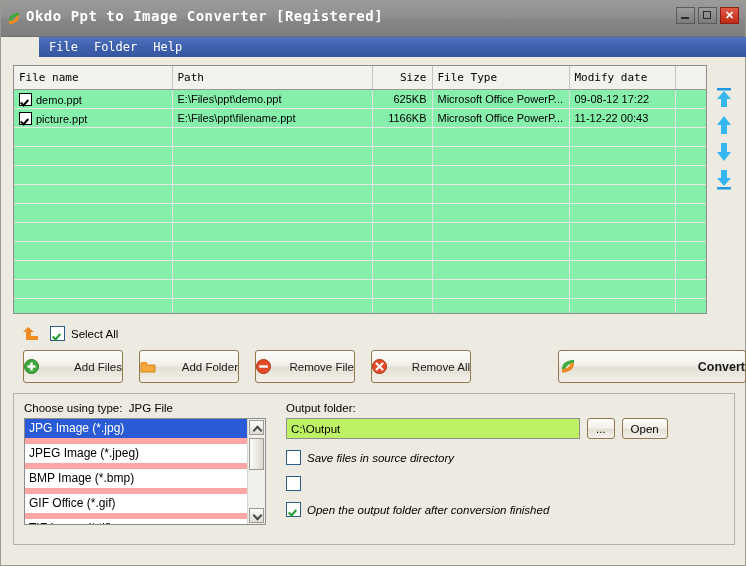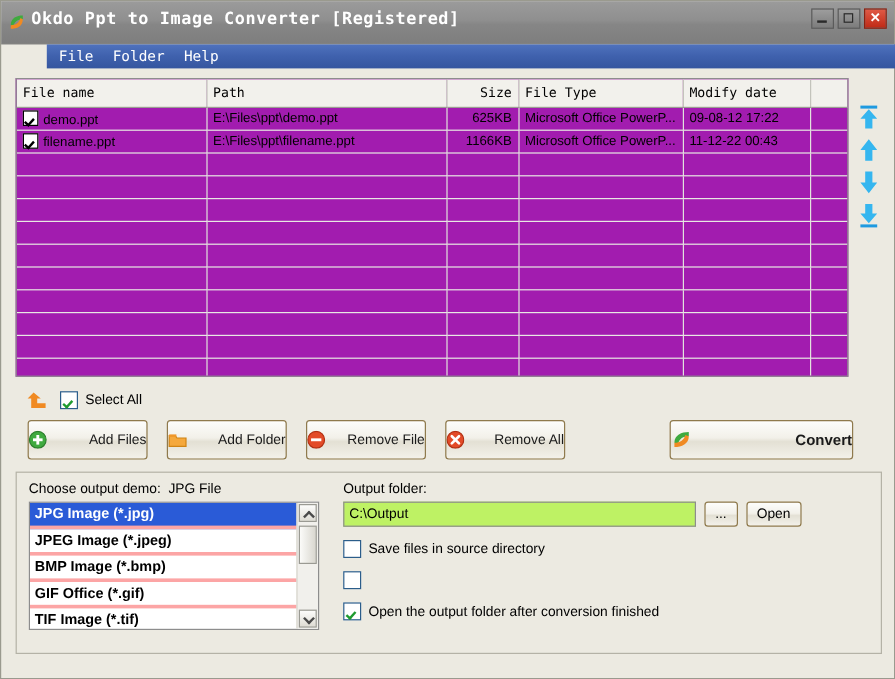--- a/index.html
+++ b/index.html
@@ -63,21 +63,21 @@
   .menu-item {
     font-family: "DejaVu Sans Mono", "Liberation Mono", monospace;
     font-size: 12px; color: #ffffff;
     padding: 1px 6px; margin-left: 4px;
     cursor: default;
   }
 
   
   .listwrap {
     position: absolute; left: 12px; top: 64px; width: 694px; height: 249px;
-    background: #a21caf;
+    background: #86efac;
     border: 1px solid #8d8d8d;
     box-sizing: border-box;
     overflow: hidden;
   }
   table.filelist { border-collapse: collapse; width: 100%; table-layout: fixed; }
   table.filelist th {
     background: #f2f1ec;
     border-right: 1px solid #c3c3bb;
     border-bottom: 1px solid #9b9b93;
     font-family: "DejaVu Sans Mono", "Liberation Mono", monospace;
@@ -137,43 +137,43 @@
     background: linear-gradient(to bottom, #fdfdfb 0%, #f2f0e9 45%, #e3e0d4 55%, #f3f1ea 100%);
     display: flex; align-items: center; justify-content: space-between;
     font-size: 11.5px; color: #1a1a1a;
     cursor: default; box-sizing: border-box;
     box-shadow: 0 1px 0 rgba(255,255,255,.7) inset;
   }
   .btn .ico { margin-right: 7px; display: block; }
   .actbtns { position: absolute; left: 22px; top: 349px; display: flex; gap: 16px; }
   .actbtns .btn { width: 100px; height: 33px; }
   .btn-convert {
-    position: absolute; left: 557px; top: 349px; width: 153px; height: 33px;
+    position: absolute; left: 557px; top: 349px; width: 188px; height: 33px;
     font-weight: bold; font-size: 12.5px;
   }
 
   
   .groupbox {
     position: absolute; left: 12px; top: 392px; width: 722px; height: 152px;
     border: 1px solid #b4b2a6;
     background: #eceae1;
     box-sizing: border-box;
   }
   .gb-left { position: absolute; left: 10px; top: 8px; width: 242px; }
   .gb-label { font-size: 11.5px; margin-bottom: 4px; }
   .listbox {
     position: relative; width: 242px; height: 107px;
     border: 1px solid #8d8d8d; background: #fff;
     box-sizing: border-box; overflow: hidden;
   }
   .lb-items { position: absolute; left: 0; top: 0; right: 17px; }
   .lb-item {
     font-size: 12px; padding: 1px 4px; height: 17px; line-height: 16px;
-    border-bottom: 3px solid #fca5a5;
-    white-space: nowrap; cursor: default; font-weight: bold;
+    border-bottom: 6px solid #fca5a5;
+    white-space: nowrap; cursor: default;
   }
   .lb-item.sel { background: #2a5bd7; color: #fff; }
   .lb-scroll {
     position: absolute; right: 0; top: 0; width: 17px; height: 100%;
     background: #f1f0ec; border-left: 1px solid #d6d4cc;
   }
   .lb-sb {
     position: absolute; left: 1px; width: 15px; height: 15px;
     border: 1px solid #9a9a93; background: linear-gradient(to bottom,#fcfcfb,#dedcd4);
     box-sizing: border-box;
@@ -199,21 +199,21 @@
     font-size: 11.5px; padding: 2px 4px;
     font-family: "Liberation Sans", sans-serif;
   }
   .smbtn {
     height: 21px; min-width: 26px; padding: 0 8px;
     border: 1px solid #8f7a4d; border-radius: 3px;
     background: linear-gradient(to bottom, #fdfdfb 0%, #f2f0e9 48%, #e3e0d4 55%, #f3f1ea 100%);
     font-size: 11.5px; display: flex; align-items: center; justify-content: center;
     cursor: default; box-sizing: border-box;
   }
-  .cbrow { display: flex; align-items: center; margin-top: 11px; }
+  .cbrow { display: flex; align-items: center; margin-top: 11px; font-style: italic; }
   .cbrow label { font-size: 11.5px; }
 
   .svgico { display: block; }
 </style>
 </head>
 <body>
 
 <div id="app">
 
   <div class="titlebar">
@@ -269,21 +269,21 @@
             <span class="cbsm on"></span><span class="fname">demo.ppt</span>
           </td>
           <td>E:\Files\ppt\demo.ppt</td>
           <td class="num">625KB</td>
           <td>Microsoft Office PowerP...</td>
           <td>09-08-12 17:22</td>
           <td></td>
         </tr>
         <tr>
           <td>
-            <span class="cbsm on"></span><span class="fname">filename.ppt</span>
+            <span class="cbsm on"></span><span class="fname">picture.ppt</span>
           </td>
           <td>E:\Files\ppt\filename.ppt</td>
           <td class="num">1166KB</td>
           <td>Microsoft Office PowerP...</td>
           <td>11-12-22 00:43</td>
           <td></td>
         </tr>
         <tr>
             <td></td>
             <td></td>
@@ -451,21 +451,21 @@
         <path d="M15 6.5 C15 13, 9 15.5, 3 15.5 L3 12 C7.5 12, 11 10, 12 5.5 Z" fill="#f08a22"></path>
       </svg>
     </span>
     <span>Convert</span>
   </div>
 
   <div class="groupbox">
 
     <div class="gb-left">
       <div class="gb-label">
-        <span>Choose output demo:</span>
+        <span>Choose using type:</span>
         &nbsp;<span>JPG File</span>
       </div>
       <div class="listbox">
         <div class="lb-items">
           <div class="lb-item sel">JPG Image (*.jpg)</div>
           <div class="lb-item">JPEG Image (*.jpeg)</div>
           <div class="lb-item">BMP Image (*.bmp)</div>
           <div class="lb-item">GIF Office (*.gif)</div>
           <div class="lb-item">TIF Image (*.tif)</div>
           <div class="lb-item">PNG Image (*.png)</div>

